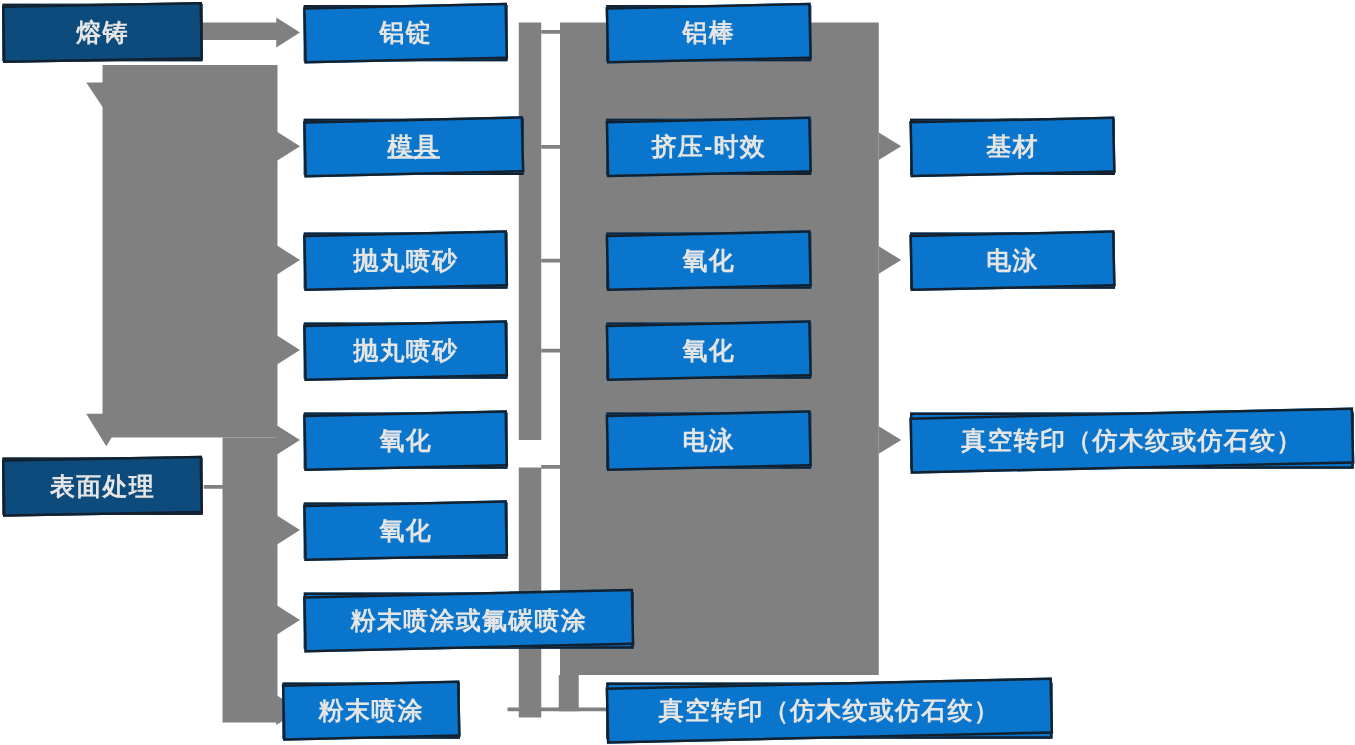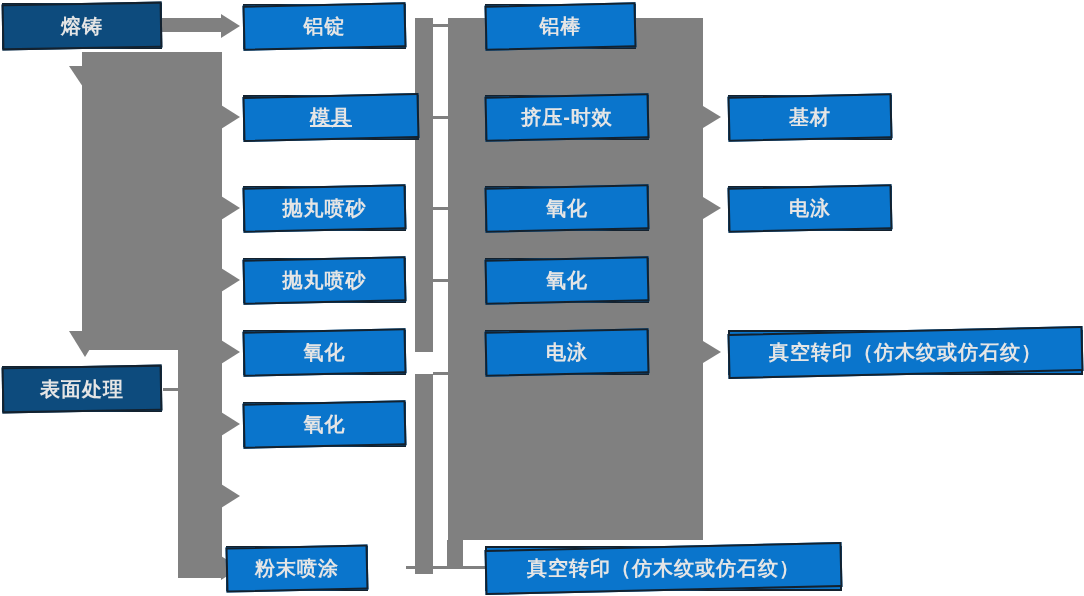--- a/index.html
+++ b/index.html
@@ -66,23 +66,24 @@
 
   <div class="node dark" style="left:2px;top:3px;width:160px;height:46px;">熔铸</div>
   <div class="node dark" style="left:2px;top:366px;width:160px;height:46px;">表面处理</div>
 
   <div class="node" style="left:243px;top:4px;width:163px;height:45px;">铝锭</div>
   <div class="node" style="left:243px;top:95px;width:176px;height:45px;text-decoration:underline;">模具</div>
   <div class="node" style="left:243px;top:186px;width:163px;height:45px;">抛丸喷砂</div>
   <div class="node" style="left:243px;top:258px;width:163px;height:45px;">抛丸喷砂</div>
   <div class="node" style="left:243px;top:330px;width:163px;height:45px;">氧化</div>
   <div class="node" style="left:243px;top:402px;width:163px;height:45px;">氧化</div>
+  <div class="node" style="left:243px;top:474px;width:264px;height:45px;">粉末喷涂或氟碳喷涂</div>
   <div class="node" style="left:226px;top:546px;width:142px;height:45px;">粉末喷涂</div>
 
-  <div class="node" style="left:485px;top:4px;width:151px;height:45px;">铝棒</div>
+  <div class="node" style="left:485px;top:4px;width:164px;height:45px;">铝棒</div>
   <div class="node" style="left:485px;top:95px;width:164px;height:45px;">挤压-时效</div>
   <div class="node" style="left:485px;top:186px;width:164px;height:45px;">氧化</div>
   <div class="node" style="left:485px;top:258px;width:164px;height:45px;">氧化</div>
   <div class="node" style="left:485px;top:330px;width:164px;height:45px;">电泳</div>
   <div class="node" style="left:485px;top:546px;width:357px;height:45px;">真空转印（仿木纹或仿石纹）</div>
 
   <div class="node" style="left:728px;top:95px;width:164px;height:45px;">基材</div>
   <div class="node" style="left:728px;top:186px;width:164px;height:45px;">电泳</div>
   <div class="node" style="left:728px;top:330px;width:355px;height:45px;">真空转印（仿木纹或仿石纹）</div>
 

